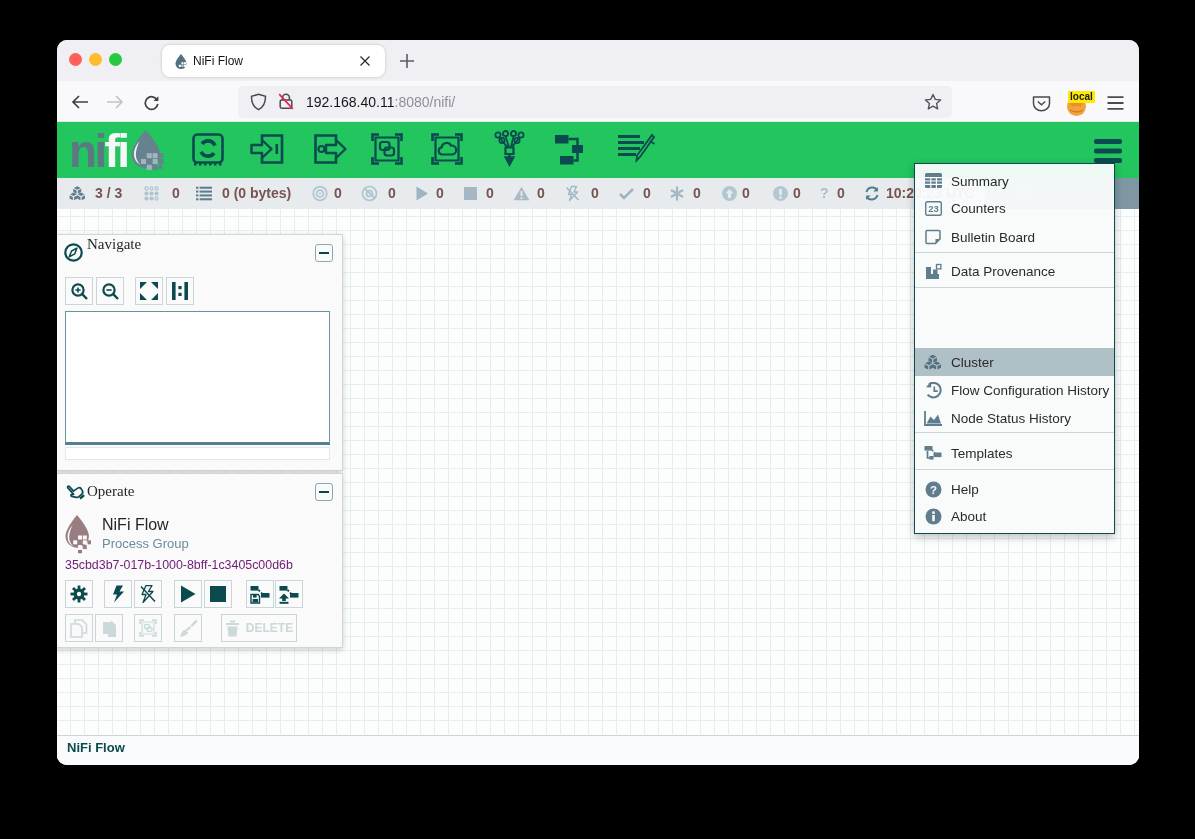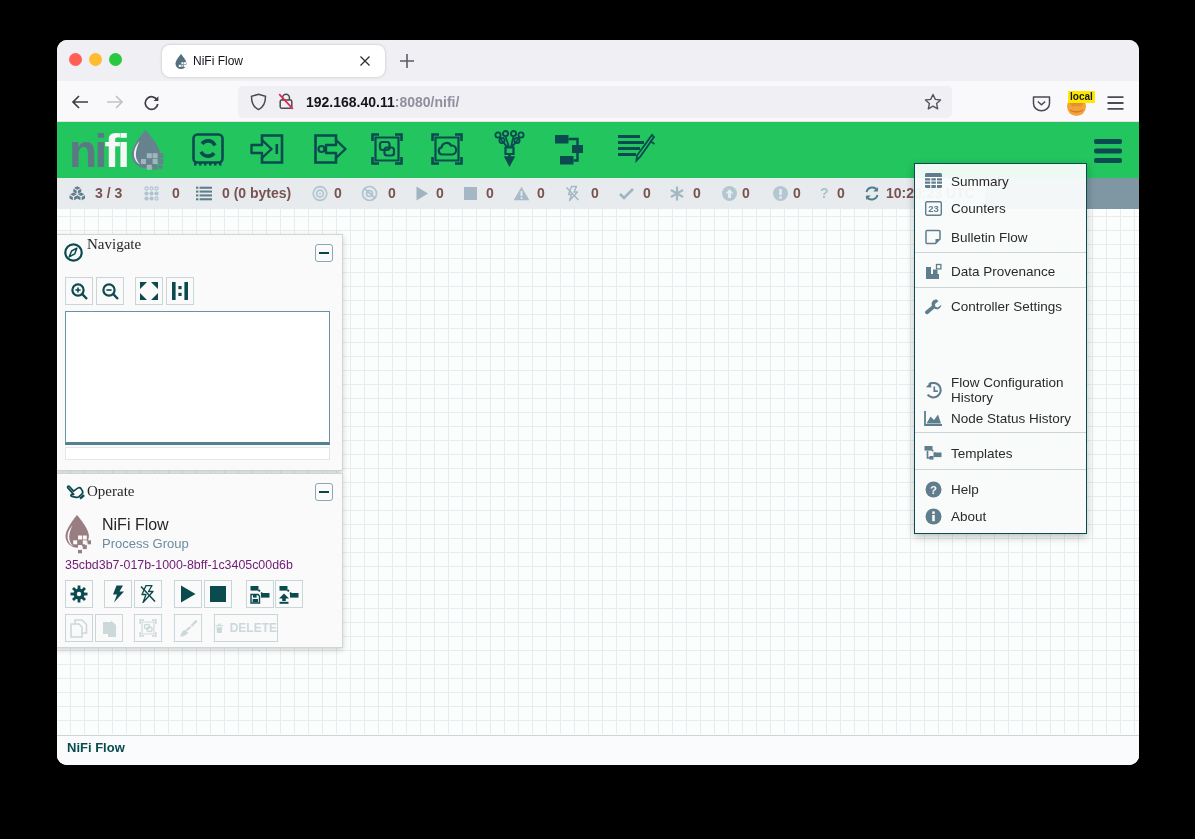--- a/index.html
+++ b/index.html
@@ -9,21 +9,21 @@
   border-radius:10px; overflow:hidden; background:#fff; }
 
 #tabbar { position:absolute; left:0; top:0; width:100%; height:41px; background:#f0f0f4; }
 .tl { position:absolute; top:54px; width:13px; height:13px; border-radius:50%; }
 #tab { position:absolute; left:105px; top:5px; width:223px; height:32px; background:#fff;
   border-radius:8px; box-shadow:0 0 3px rgba(0,0,0,0.22); }
 #tab .txt { position:absolute; left:31px; top:9px; font-size:12px; color:#15141a; }
 #toolbar { position:absolute; left:0; top:41px; width:100%; height:41px; background:#f9f9fb;
   border-bottom:1px solid #e3e3e8; }
 #urlbar { position:absolute; left:181px; top:5px; width:714px; height:32px;
-  background:#f0f0f4; border-radius:5px;font-weight:bold; }
+  background:#f0f0f4; border-radius:5px; }
 #urltxt { position:absolute; left:68px; top:8px; font-size:14px; color:#15141a; white-space:nowrap; }
 #urltxt .gray { color:#8f8f9d; }
 
 #nifi { position:absolute; left:0; top:82px; width:1082px; height:643px; background:#fcfdfd; }
 #nhead { position:absolute; left:0; top:0; width:100%; height:56px; background:#22c55e; }
 #nstats { position:absolute; left:0; top:56px; width:100%; height:31px; background:#e7ebee;
   font-size:14px; }
 .stat { position:absolute; top:0; height:31px; line-height:31px; color:#775351; font-weight:bold; }
 .sico { position:absolute; top:0; height:31px; display:flex; align-items:center; }
 #search-box { position:absolute; right:0; top:0; width:154px; height:31px; background:#7e97a2; }
@@ -39,21 +39,21 @@
 .panel { position:absolute; left:-2px; width:288px; background:#fafafa;
   border:1px solid #d0d6d8; box-shadow:0 2px 6px rgba(0,0,0,0.18); }
 .panel .title { position:absolute; left:31px; font-family:"Liberation Serif", serif;
   font-size:15px; color:#262626; }
 .collapse { position:absolute; right:9px; width:18px; height:18px; border:1px solid #8aa8b1;
   border-radius:3px; }
 .collapse::after { content:""; position:absolute; left:3px; top:7px; width:10px; height:2px; background:#07464a; }
 .nbtn { position:absolute; width:28px; height:28px; border:1px solid #c8d6d9; background:#fafafa;
   display:flex; align-items:center; justify-content:center; }
 
-#gmenu { position:absolute; left:857px; top:41px; width:173px; height:371px;
+#gmenu { position:absolute; left:857px; top:41px; width:201px; height:371px;
   background:rgba(249,251,251,0.955); border:1.5px solid #0b4a4e; box-shadow:0 3px 8px rgba(0,0,0,0.25); }
 .mi { position:absolute; left:0; width:100%; height:28px; }
 .mi .lbl { position:absolute; left:36px; top:50%; transform:translateY(-50%);
   font-size:13.5px; color:#2a2a2a; }
 .mi .mic { position:absolute; left:9px; top:50%; transform:translateY(-50%); width:18px; height:18px;
   display:flex; align-items:center; justify-content:center; }
 .mdiv { position:absolute; left:0; width:100%; border-top:1px solid #ccd4d6; }
 </style>
 </head>
 <body>
@@ -468,21 +468,21 @@
           </g>
         </svg>
       </div>
       <div class="nbtn" style="left:118px;top:140px;">
         <svg width="19" height="19" viewBox="0 0 19 19">
           <path d="M11.5 6.5 L16 1.5 C17.2 0.3 19 2 17.8 3.3 L13 8 Z" fill="#ccd9db"></path>
           <path d="M10.8 7.2 L12.3 8.7 L8.5 12 L6.5 10.5 Z" fill="#ccd9db"></path>
           <path d="M6 10.8 C3.5 11.5 2.2 13.5 1.2 17.8 C5.8 17.2 8 15.8 9.3 13.4 Z" fill="#ccd9db"></path>
         </svg>
       </div>
-      <div class="nbtn" style="left:158px;top:140px;width:64px;">
+      <div class="nbtn" style="left:165px;top:140px;width:76px;">
         <svg width="15" height="18" viewBox="0 0 15 18" style="margin-right:6px;">
           <rect x="1" y="4" width="13" height="2" fill="#ccd9db"></rect>
           <rect x="5" y="1.5" width="5" height="2" fill="#ccd9db"></rect>
           <path d="M2.5 7.5 H12.5 L11.5 17.5 H3.5 Z" fill="#ccd9db"></path>
         </svg>
         <span style="font-size:12px;font-weight:bold;color:#ccd9db;">DELETE</span>
       </div>
     </div>
     <div id="crumb">
         <span>NiFi Flow</span>
@@ -506,42 +506,46 @@
           </div>
         <div class="lbl">Counters</div>
       </div>
       <div class="mi" style="top:58.5px;">
         <div class="mic">
             <svg width="16" height="16" viewBox="0 0 16 16">
           <path d="M2 1.5 H14 C14.6 1.5 15 1.9 15 2.5 V10 L10.5 14.5 H2 C1.4 14.5 1 14.1 1 13.5 V2.5 C1 1.9 1.4 1.5 2 1.5 Z" fill="none" stroke="#5f7d8c" stroke-width="1.5"></path>
           <path d="M10.5 14.5 V10 H15 Z" fill="#5f7d8c"></path>
         </svg>
           </div>
-        <div class="lbl">Bulletin Flow</div>
+        <div class="lbl">Bulletin Board</div>
       </div>
       <div class="mdiv" style="top:87.5px;"></div>
       <div class="mi" style="top:93px;">
         <div class="mic">
             <svg width="17" height="17" viewBox="0 0 17 17">
           <path d="M1 5 H6 V17 H1 Z" fill="#5f7d8c" transform="translate(0,-1)"></path>
           <path d="M1 12 H14 V17 H1 Z" fill="#5f7d8c" transform="translate(0,-1)"></path>
           <path d="M8 7.5 H12.5 V12 H8 Z" fill="#5f7d8c" transform="translate(0,-1)"></path>
           <rect x="11.5" y="1.5" width="4.4" height="4.4" fill="none" stroke="#5f7d8c" stroke-width="1.3"></rect>
         </svg>
           </div>
         <div class="lbl">Data Provenance</div>
       </div>
       <div class="mdiv" style="top:123px;"></div>
-      <div class="mi" style="top:128px;">
-        <div class="mic">
-            <svg width="17" height="17" viewBox="0 0 17 17">
-          <path d="M11.2 1.2 A4.6 4.6 0 0 0 6.8 7.8 L1.2 13.4 A1.9 1.9 0 0 0 3.9 16.1 L9.5 10.5 A4.6 4.6 0 0 0 16.1 6.1 L13 9.2 L10.4 8.6 L9.8 6 L12.9 2.9 Z" fill="#5f7d8c" transform="rotate(5 8.5 8.5)"></path>
-        </svg>
-          </div>
-        <div class="lbl">Controller Settings</div>
+      <div class="mi" style="top:184px; background:#b0c0c7;">
+        <div class="mic">
+            <svg width="19" height="17" viewBox="0 0 22 20">
+          <g fill="#546f7d">
+                <path d="M10.7 0.6 L15 2.8 L10.7 5 L6.4 2.8 Z M5.6 4 L9.9 6.2 V10.4 L5.6 8.2 Z M15.8 4 V8.2 L11.5 10.4 V6.2 Z"></path>
+          <path d="M5.8 8.8 L10.1 11 L5.8 13.2 L1.5 11 Z M0.7 12.2 L5 14.4 V18.6 L0.7 16.4 Z M10.9 12.2 V16.4 L6.6 18.6 V14.4 Z"></path>
+          <path d="M15.6 8.8 L19.9 11 L15.6 13.2 L11.3 11 Z M10.5 12.2 L14.8 14.4 V18.6 L10.5 16.4 Z M20.7 12.2 V16.4 L16.4 18.6 V14.4 Z"></path>
+              </g>
+        </svg>
+          </div>
+        <div class="lbl">Cluster</div>
       </div>
       <div class="mi" style="top:240px;">
         <div class="mic">
             <svg width="18" height="15" viewBox="0 0 18 15">
           <path d="M1 0 V14 H18" fill="none" stroke="#5f7d8c" stroke-width="1.8"></path>
           <path d="M2.5 12.5 L6.5 5.5 L10 9 L14 3.5 L17 12.5 Z" fill="#5f7d8c"></path>
         </svg>
           </div>
         <div class="lbl">Node Status History</div>
       </div>

